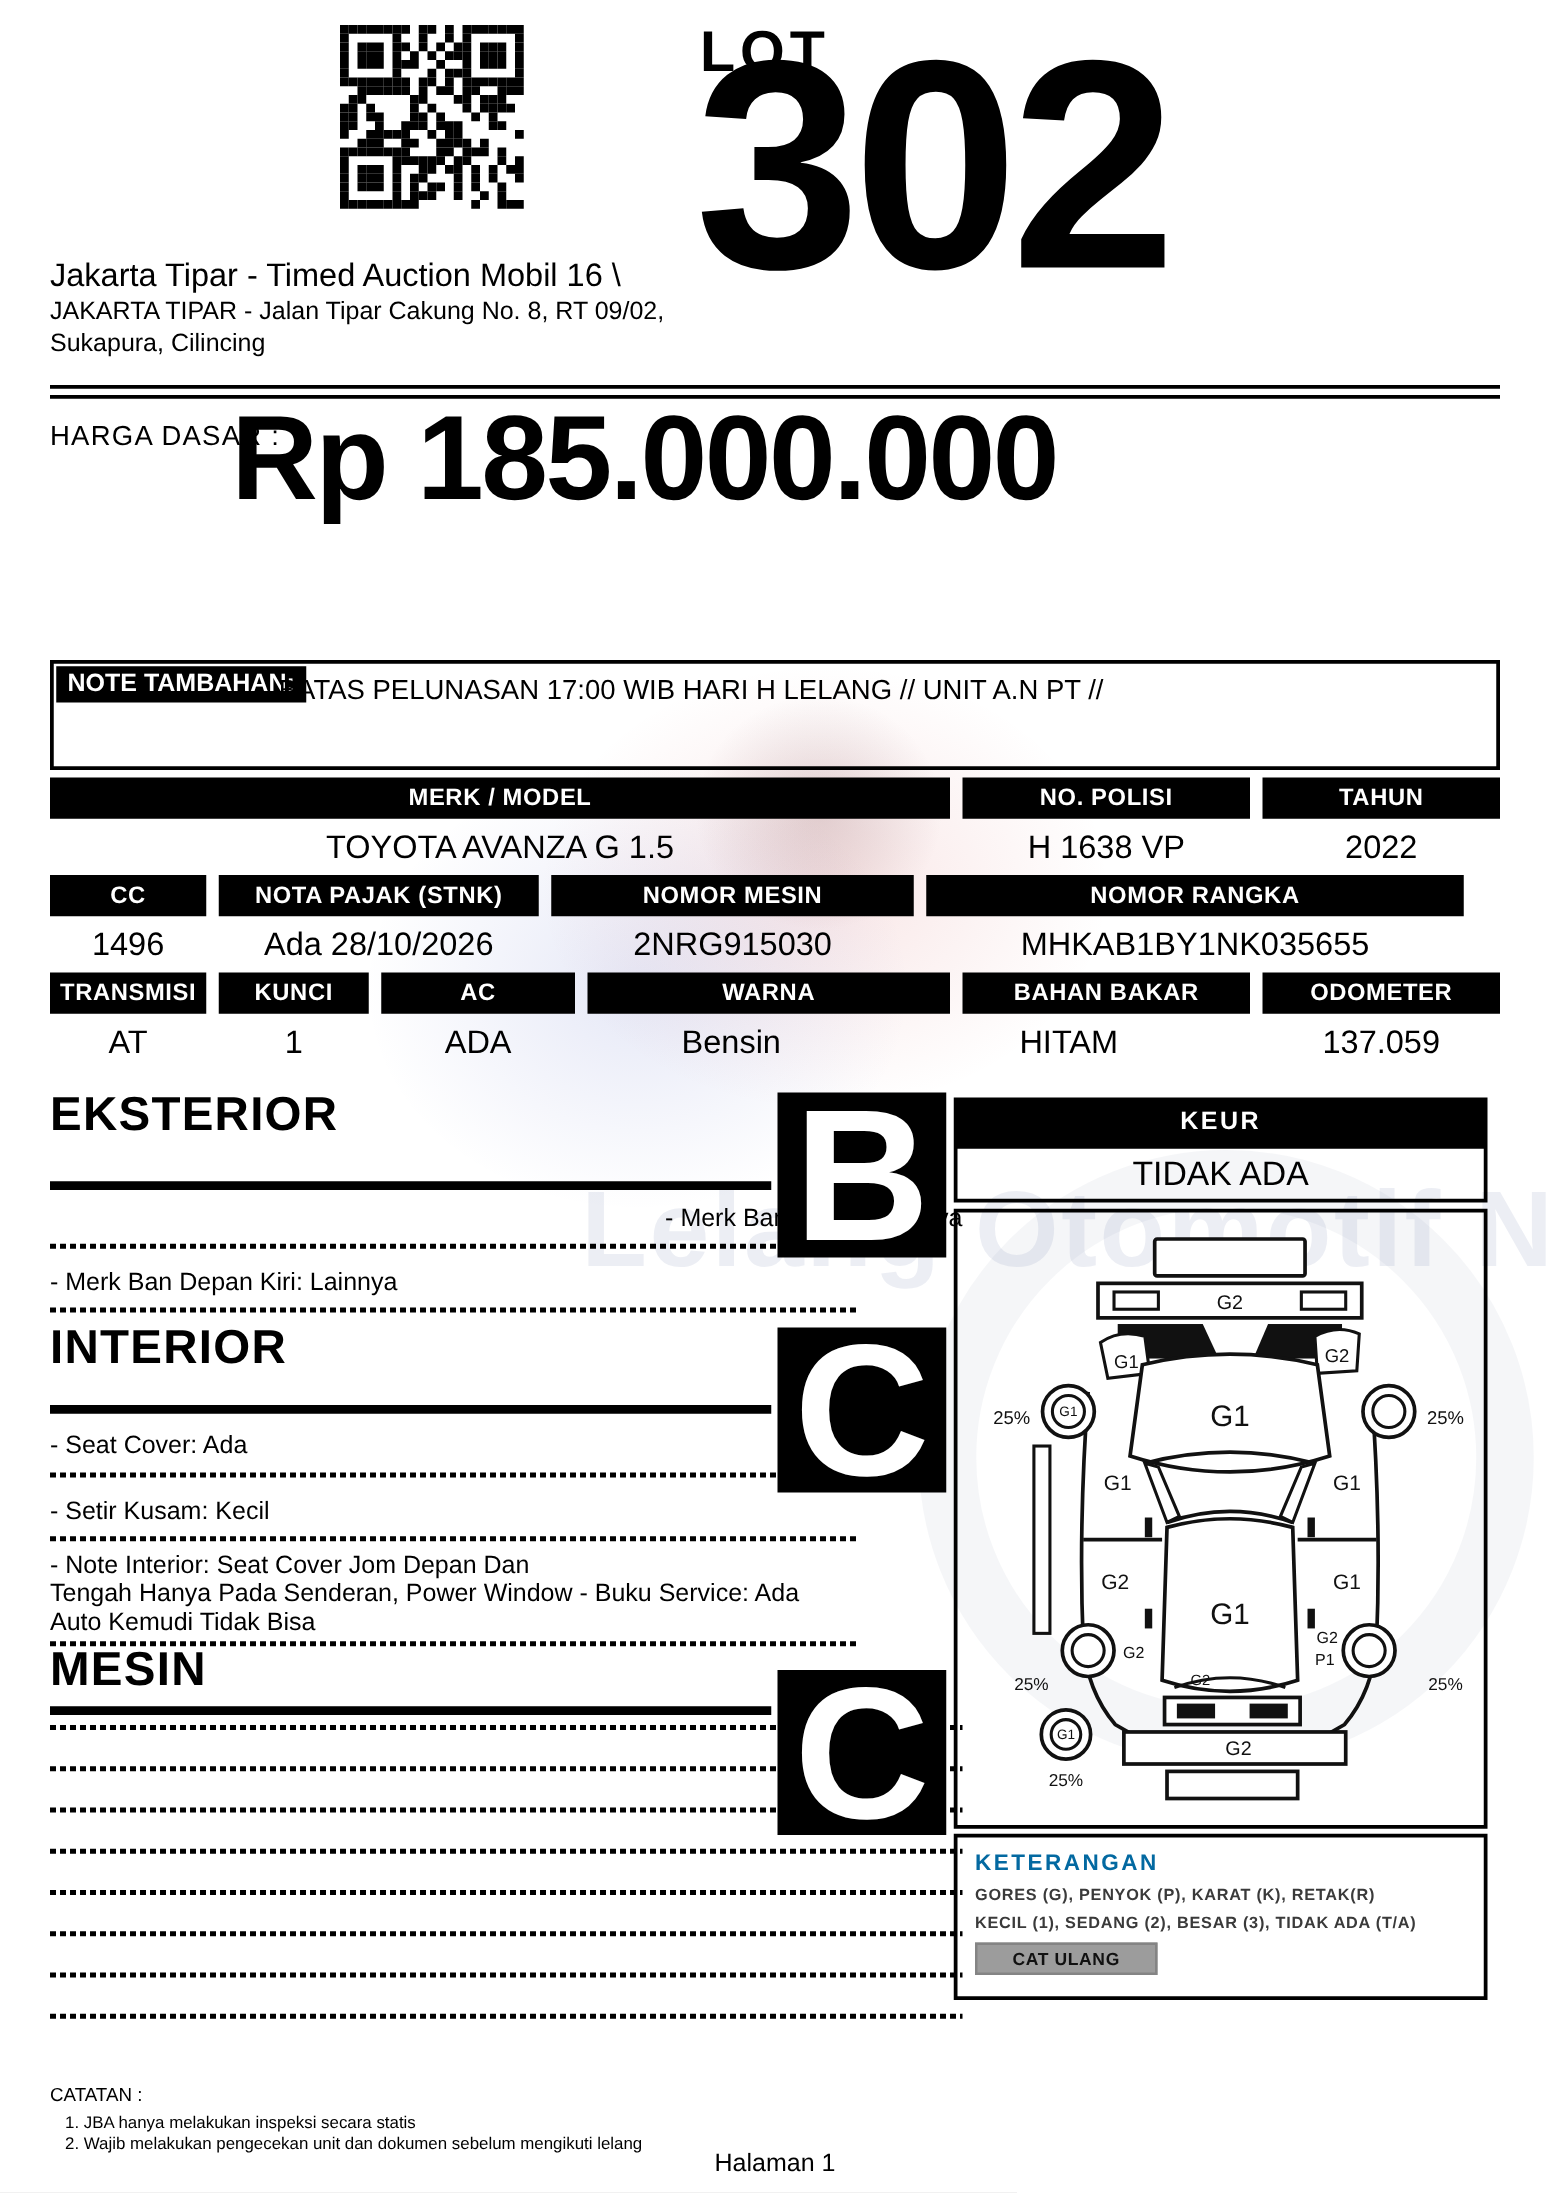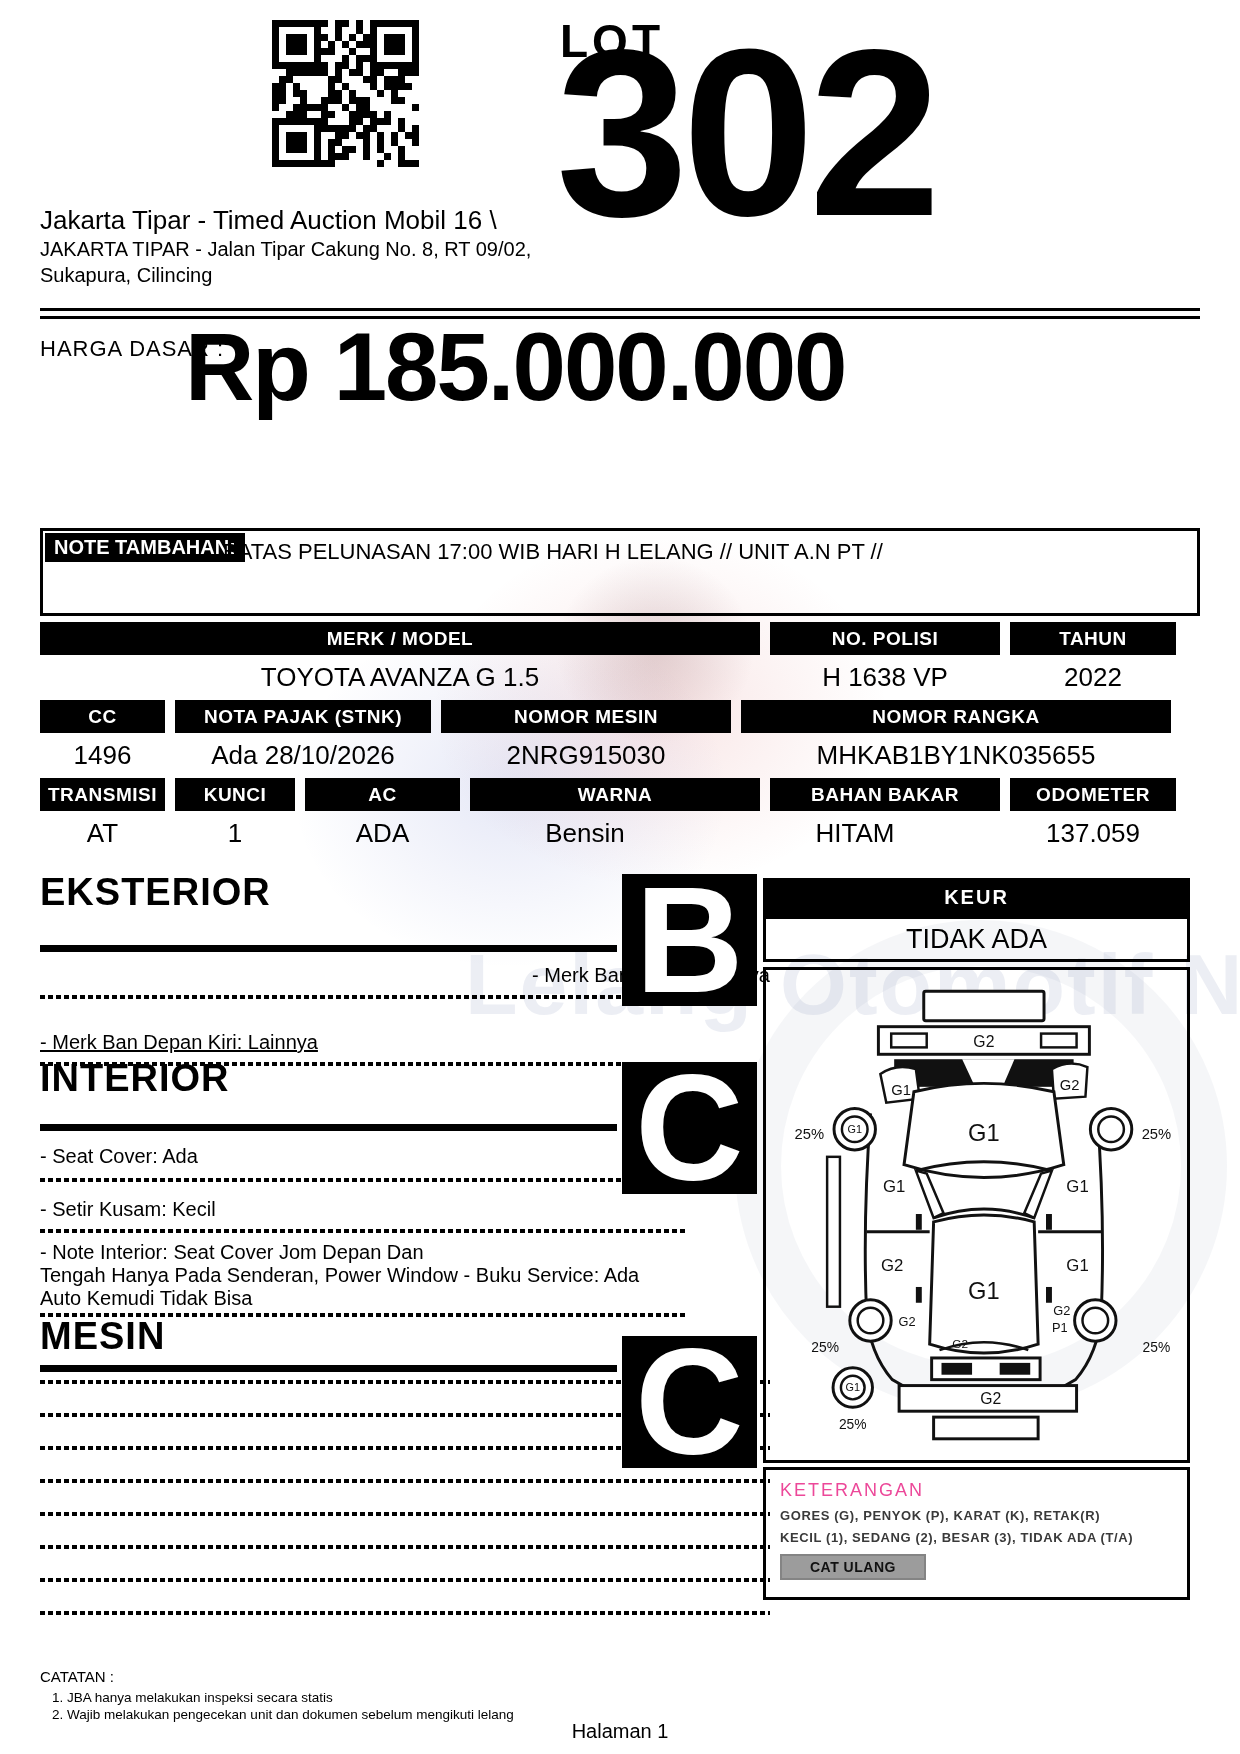--- a/index.html
+++ b/index.html
@@ -34,21 +34,21 @@
   .note-box{left:40px;top:528px;width:1160px;height:88px;border:3px solid #000;box-sizing:border-box;}
   .note-label{position:absolute;left:2px;top:2px;background:#000;color:#fff;font-weight:bold;font-size:20px;padding:3px 9px;}
   .note-text{position:absolute;left:180px;top:8px;font-size:22px;}
 
   
   .spec-table{left:40px;top:622px;width:1160px;}
   .srow{display:flex;gap:10px;}
   .scell{text-align:center;}
   .shead{background:#000;color:#fff;font-weight:bold;font-size:19px;height:33px;line-height:33px;letter-spacing:.5px;}
   .sval{font-size:26px;height:45px;line-height:45px;}
-  .w720{width:720px}.w230{width:230px}.w190{width:166px}
+  .w720{width:720px}.w230{width:230px}.w190{width:190px}
   .w125{width:125px}.w285{width:256px}.w290{width:290px}.w430{width:430px}
   .w120{width:120px}.w155{width:155px}
 
   
   .section{position:absolute;z-index:1;width:730px;}
   .sec-title{font-size:38px;font-weight:bold;letter-spacing:1px;line-height:40px;}
   .sec-rule{width:577px;height:7px;background:#000;}
   .item-line{font-size:20px;line-height:23px;}
   .dots{height:4px;background:repeating-linear-gradient(90deg,#000 0 5px,transparent 5px 8px);}
   .dots-n{width:645px;}
@@ -57,21 +57,21 @@
   .grade{position:absolute;left:622px;width:135px;height:132px;background:#000;color:#fff;
          display:flex;align-items:center;justify-content:center;font-size:150px;font-weight:bold;z-index:2;}
   .grade-eks{top:874px;} .grade-int{top:1062px;} .grade-mes{top:1336px;}
 
   
   .rpanel{left:763px;top:878px;width:427px;}
   .keur-bar{background:#000;color:#fff;font-weight:bold;font-size:20px;letter-spacing:2px;text-align:center;height:38px;line-height:38px;}
   .keur-val{border:3px solid #000;box-sizing:border-box;height:46px;text-align:center;font-size:27px;line-height:40px;}
   .diagram-box{margin-top:5px;border:3px solid #000;box-sizing:border-box;height:496px;}
   .ket-box{margin-top:4px;border:3px solid #000;box-sizing:border-box;height:133px;padding:10px 14px;box-sizing:border-box;}
-  .ket-title{font-size:18px;letter-spacing:2px;color:#ec4899;font-weight:400;}
+  .ket-title{font-size:18px;letter-spacing:2px;color:#0369a1;font-weight:700;}
   .ket-line{font-size:13px;font-weight:bold;color:#3a3a3a;letter-spacing:.6px;margin-top:7px;}
   .cat-ulang{display:inline-block;margin-top:9px;background:#9c9c9c;border:2px solid #848484;
              font-size:14px;font-weight:bold;color:#111;padding:3px 28px;letter-spacing:.5px;}
 
   
   .diagram-box svg{display:block;width:100%;height:100%;}
   .diagram-box text{font-family:"Liberation Sans","DejaVu Sans",sans-serif;fill:#111;text-anchor:middle;}
   .t16{font-size:16px}.t15{font-size:15px}.t24{font-size:24px}.t17{font-size:17px}
   .t13{font-size:13px}.t11{font-size:11px}.t12{font-size:12px}.t14{font-size:14px}
   .ln{fill:#fff;stroke:#111;stroke-width:3;}
@@ -398,21 +398,21 @@
       <div class="scell sval w290">HITAM</div>
       <div class="scell sval w190">137.059</div>
     </div>
   </div>
 
   <div class="section" style="left:40px;top:872px;">
     <div class="sec-title">EKSTERIOR</div>
     <div class="sec-rule" style="margin-top:33px;"></div>
     <div class="item-line" style="margin-top:12px;text-align:right;">- Merk Ban Serep: Lainnya</div>
     <div class="dots dots-n" style="margin-top:8px;"></div>
-    <div class="item-line" style="margin-top:32px;text-decoration:underline;">- Merk Ban Depan Kiri: Lainnya</div>
+    <div class="item-line" style="margin-top:16px;">- Merk Ban Depan Kiri: Lainnya</div>
     <div class="dots dots-n" style="margin-top:8px;"></div>
   </div>
   <div class="grade grade-eks">B</div>
 
   <div class="section" style="left:40px;top:1058px;">
     <div class="sec-title">INTERIOR</div>
     <div class="sec-rule" style="margin-top:26px;"></div>
     <div class="item-line" style="margin-top:14px;">- Seat Cover: Ada</div>
     <div class="dots dots-n" style="margin-top:10px;"></div>
     <div class="item-line" style="margin-top:16px;">- Setir Kusam: Kecil</div>

